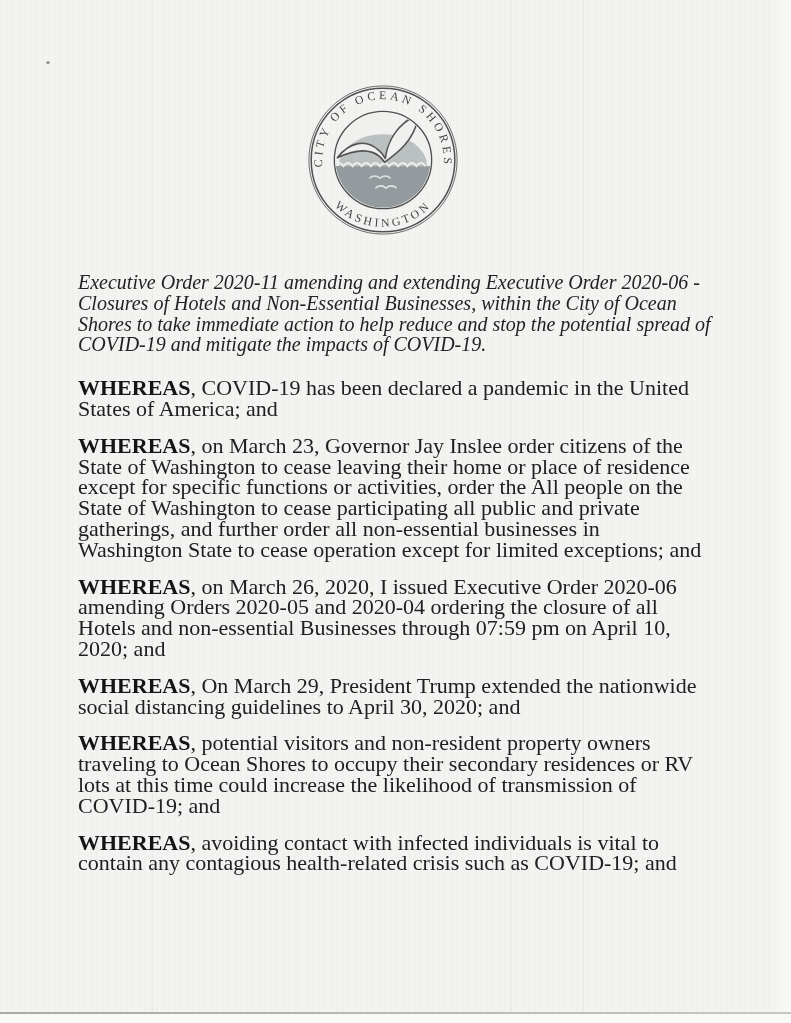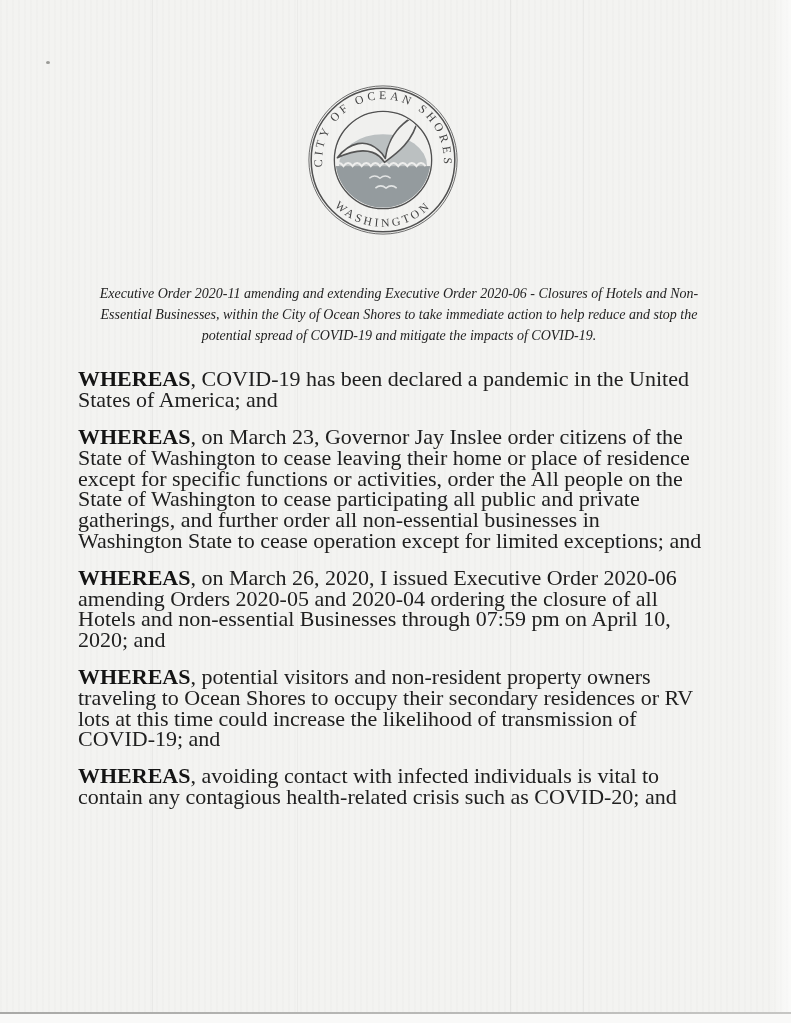--- a/index.html
+++ b/index.html
@@ -49,24 +49,23 @@
   .seal {
     width: 152px; height: 152px;
     transform: translateX(-13px);
     filter: contrast(0.92) brightness(1.02);
   }
   .content {
     position: absolute; top: 272px; left: 78px; width: 642px;
   }
   .order-title {
     font-style: italic;
-    font-size: 14px; line-height: 20.8px;
-    margin: 12px 0 23px 0;
+    font-size: 20px; line-height: 20.8px;
+    margin: 0 0 23px 0;
     color: #222;
-    text-align: center;
   }
   .para {
     font-size: 22px; line-height: 20.8px;
     margin: 0 16px 16px 0;
     color: #202020;
   }
   .para .lead { font-weight: bold; color: #141414; }
 </style>
 </head>
 <body>
@@ -116,23 +115,24 @@
   <div class="content">
     <p class="order-title">Executive Order 2020-11 amending and extending Executive Order 2020-06 - Closures of Hotels and Non-Essential Businesses, within the City of Ocean Shores to take immediate action to help reduce and stop the potential spread of COVID-19 and mitigate the impacts of COVID-19.</p>
 
     <p class="para"><span class="lead">WHEREAS</span><span>, COVID-19 has been declared a pandemic in the United States of America; and</span></p>
 
 
     <p class="para"><span class="lead">WHEREAS</span><span>, on March 23, Governor Jay Inslee order citizens of the State of Washington to cease leaving their home or place of residence except for specific functions or activities, order the All people on the State of Washington to cease participating all public and private gatherings, and further order all non-essential businesses in Washington State to cease operation except for limited exceptions; and</span></p>
 
     <p class="para"><span class="lead">WHEREAS</span><span>, on March 26, 2020, I issued Executive Order 2020-06 amending Orders 2020-05 and 2020-04 ordering the closure of all Hotels and non-essential Businesses through 07:59 pm on April 10, 2020; and</span></p>
 
+    <p class="para"><span class="lead">WHEREAS</span><span>, On March 29, President Trump extended the nationwide social distancing guidelines to April 30, 2020; and</span></p>
 
 
     <p class="para"><span class="lead">WHEREAS</span><span>, potential visitors and non-resident property owners traveling to Ocean Shores to occupy their secondary residences or RV lots at this time could increase the likelihood of transmission of COVID-19; and</span></p>
 
 
-    <p class="para"><span class="lead">WHEREAS</span><span>, avoiding contact with infected individuals is vital to contain any contagious health-related crisis such as COVID-20; and</span></p>
+    <p class="para"><span class="lead">WHEREAS</span><span>, avoiding contact with infected individuals is vital to contain any contagious health-related crisis such as COVID-19; and</span></p>
   </div>
 
   <div class="paper-edge"></div>
   <div class="below-edge"></div>
 </div>
 
 </body></html>

